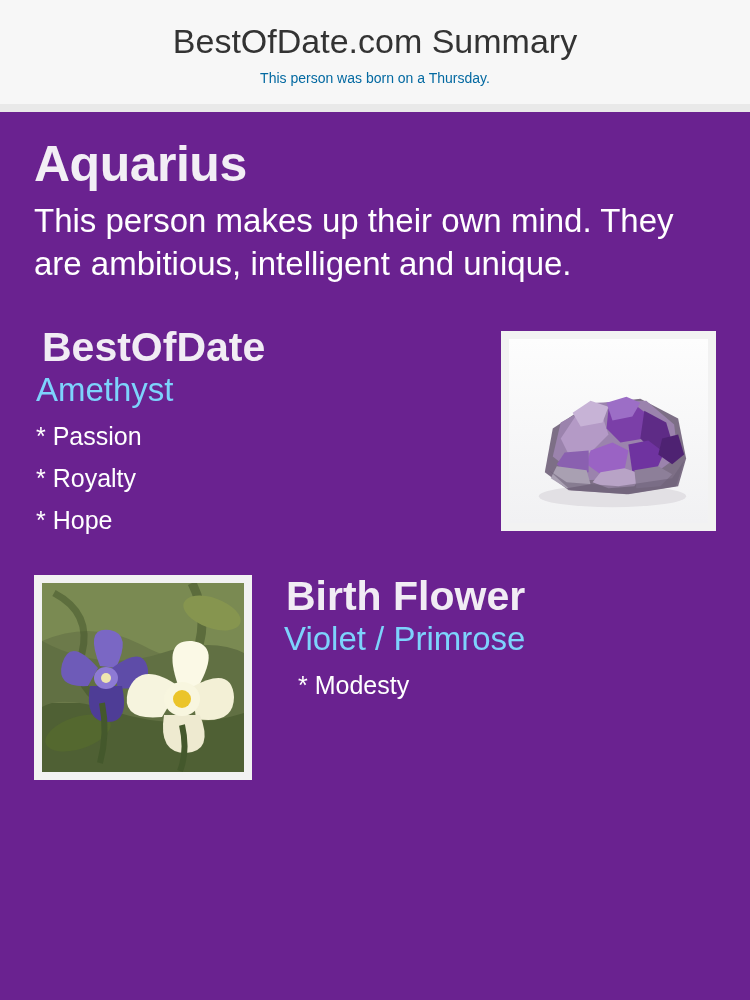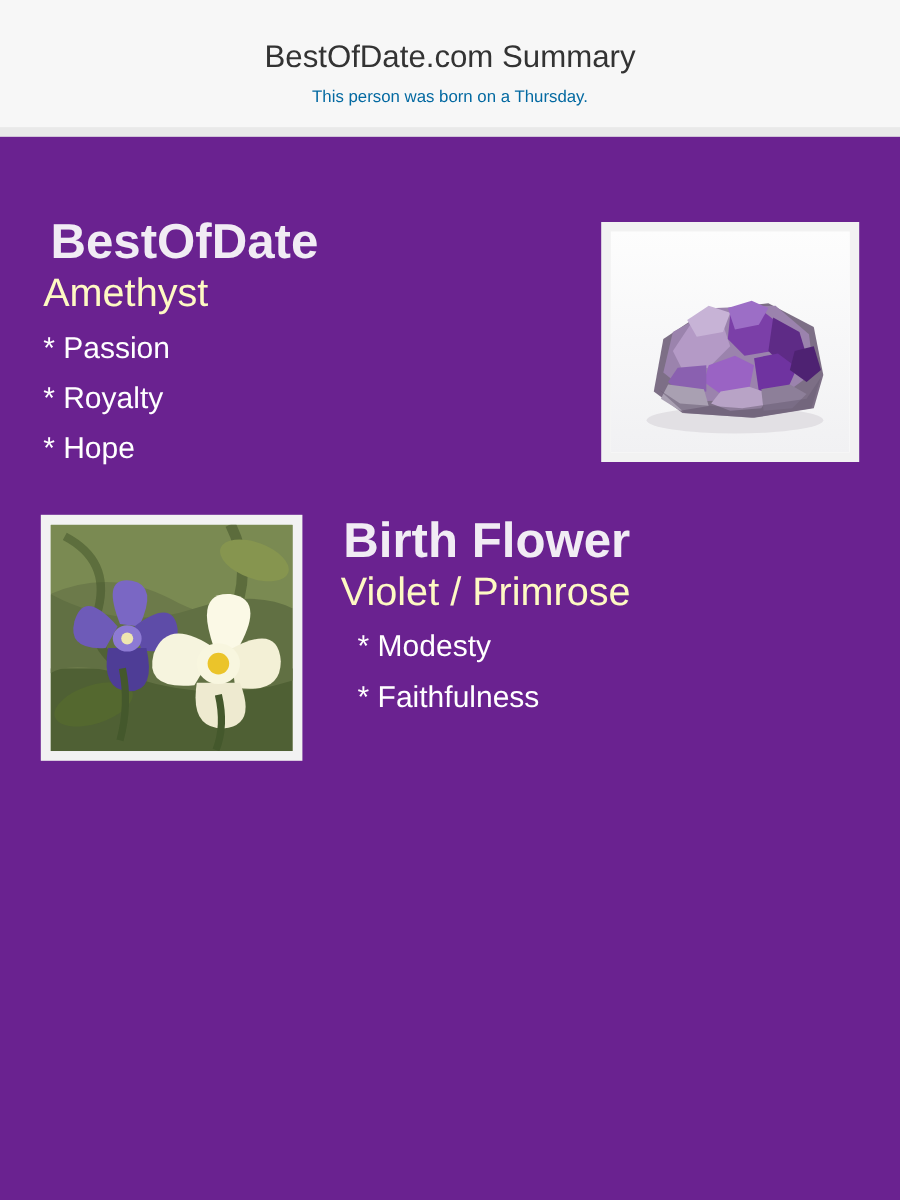--- a/index.html
+++ b/index.html
@@ -28,22 +28,21 @@
   }
   .date-title {
     color: #f03c12;
     font-size: 45px;
     font-weight: bold;
     line-height: 1.05;
     letter-spacing: -0.5px;
   }
   .site-summary {
     color: #333333;
-    font-size: 26px;
-    margin-top: 10px;
+    font-size: 34px;
     font-weight: normal;
   }
   .born-line {
     color: #0369a1;
     font-size: 14px;
     margin-top: 9px;
   }
   .header-rule {
     height: 8px;
     background: #e9e9e9;
@@ -86,21 +85,21 @@
   .section-heading {
     color: #f1ecf4;
     font-size: 41px;
     font-weight: bold;
     line-height: 1.05;
   }
   .stone-heading {
     padding-left: 8px;
   }
   .section-sub {
-    color: #fef9c3;
+    color: #7dd3fc;
     font-size: 33px;
     line-height: 1.15;
     margin-top: 2px;
   }
   .stone-sub {
     padding-left: 2px;
   }
   .bullet {
     color: #ffffff;
     font-size: 25px;
@@ -165,20 +164,24 @@
 <div class="page">
 
   <div class="header">
     <div class="site-summary">BestOfDate.com Summary</div>
     <div class="born-line">This person was born on a Thursday.</div>
   </div>
   <div class="header-rule"></div>
 
   <div class="body-purple">
 
+    <div>
+      <div class="zodiac-name">Aquarius</div>
+      <div class="zodiac-desc">This person makes up their own mind. They are ambitious, intelligent and unique.</div>
+    </div>
 
     <div class="stone-section">
       <div class="stone-text">
         <div class="section-heading stone-heading">BestOfDate</div>
         <div class="section-sub stone-sub">Amethyst</div>
         <div class="bullet">* Passion</div>
         <div class="bullet">* Royalty</div>
         <div class="bullet">* Hope</div>
       </div>
 
@@ -240,18 +243,17 @@
             <path d="M60 120 Q66 150 58 180" stroke="#44582c" stroke-width="6" fill="none"></path>
             <path d="M140 142 Q146 168 138 188" stroke="#44582c" stroke-width="6" fill="none"></path>
           </svg>
         </div>
       </div>
 
       <div class="flower-text">
         <div class="section-heading flower-heading">Birth Flower</div>
         <div class="section-sub">Violet / Primrose</div>
         <div class="bullet flower-bullet">* Modesty</div>
-        <div class="bullet flower-bullet">* Faithfulness</div>
       </div>
     </div>
 
   </div>
 </div>
 
 </body></html>

